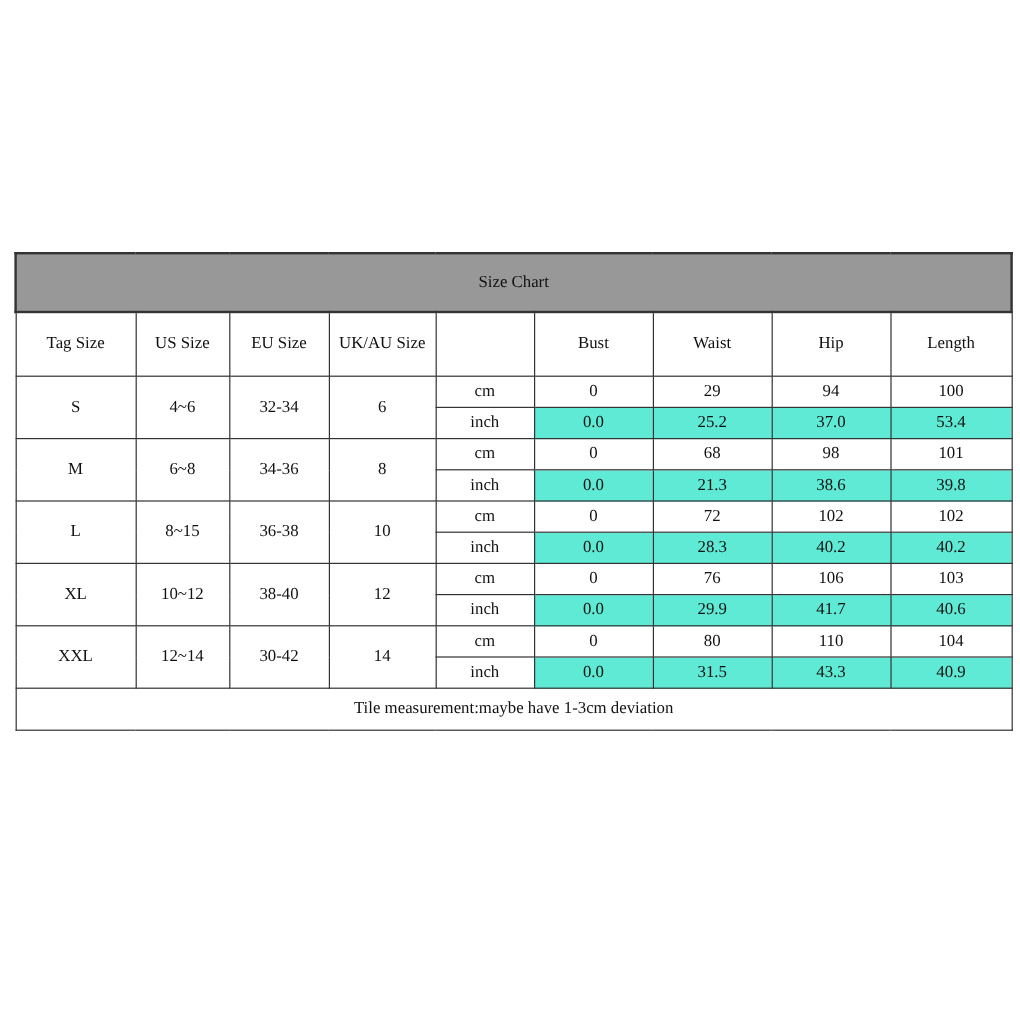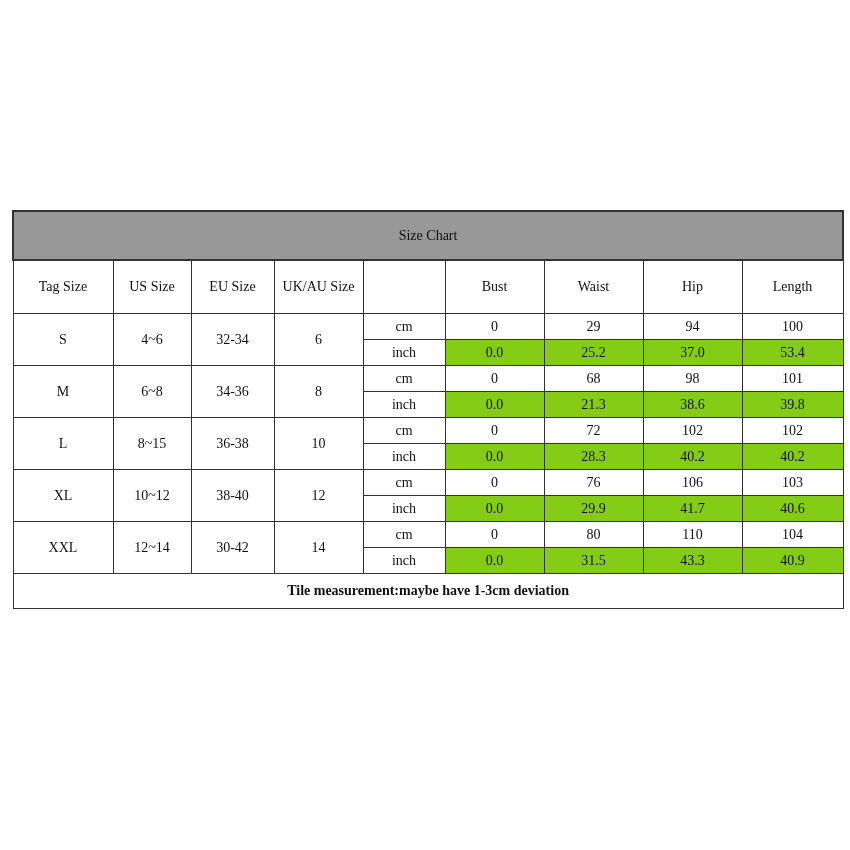--- a/index.html
+++ b/index.html
@@ -6,22 +6,22 @@
   body { width:850px; height:850px; position:relative; overflow:hidden;
          font-family:"Liberation Serif", "DejaVu Serif", serif; color:#111; }
   table.chart { position:absolute; left:12px; top:210px; width:830px;
                 border-collapse:collapse; table-layout:fixed; }
   table.chart td { border:1px solid #333; text-align:center; vertical-align:middle;
                    padding:0; font-size:14px; }
   .title-cell { background:#989898; height:47px; font-size:24px; border:2px solid #333 !important; }
   .hdr td { height:52px; font-weight:normal; font-size:14px; }
   .cm td { height:25px; }
   .inch td { height:25px; }
-  .sub td.val-inch { background:#84cc16; }
-  .footer-cell { height:34px; font-size:14px;font-weight:bold; }
+  .sub td.val-inch { background:#5eead4; }
+  .footer-cell { height:34px; font-size:14px; }
 </style>
 </head>
 <body>
 
 <table class="chart">
   <colgroup>
     <col style="width:100px">
       <col style="width:78px">
       <col style="width:83px">
       <col style="width:89px">

